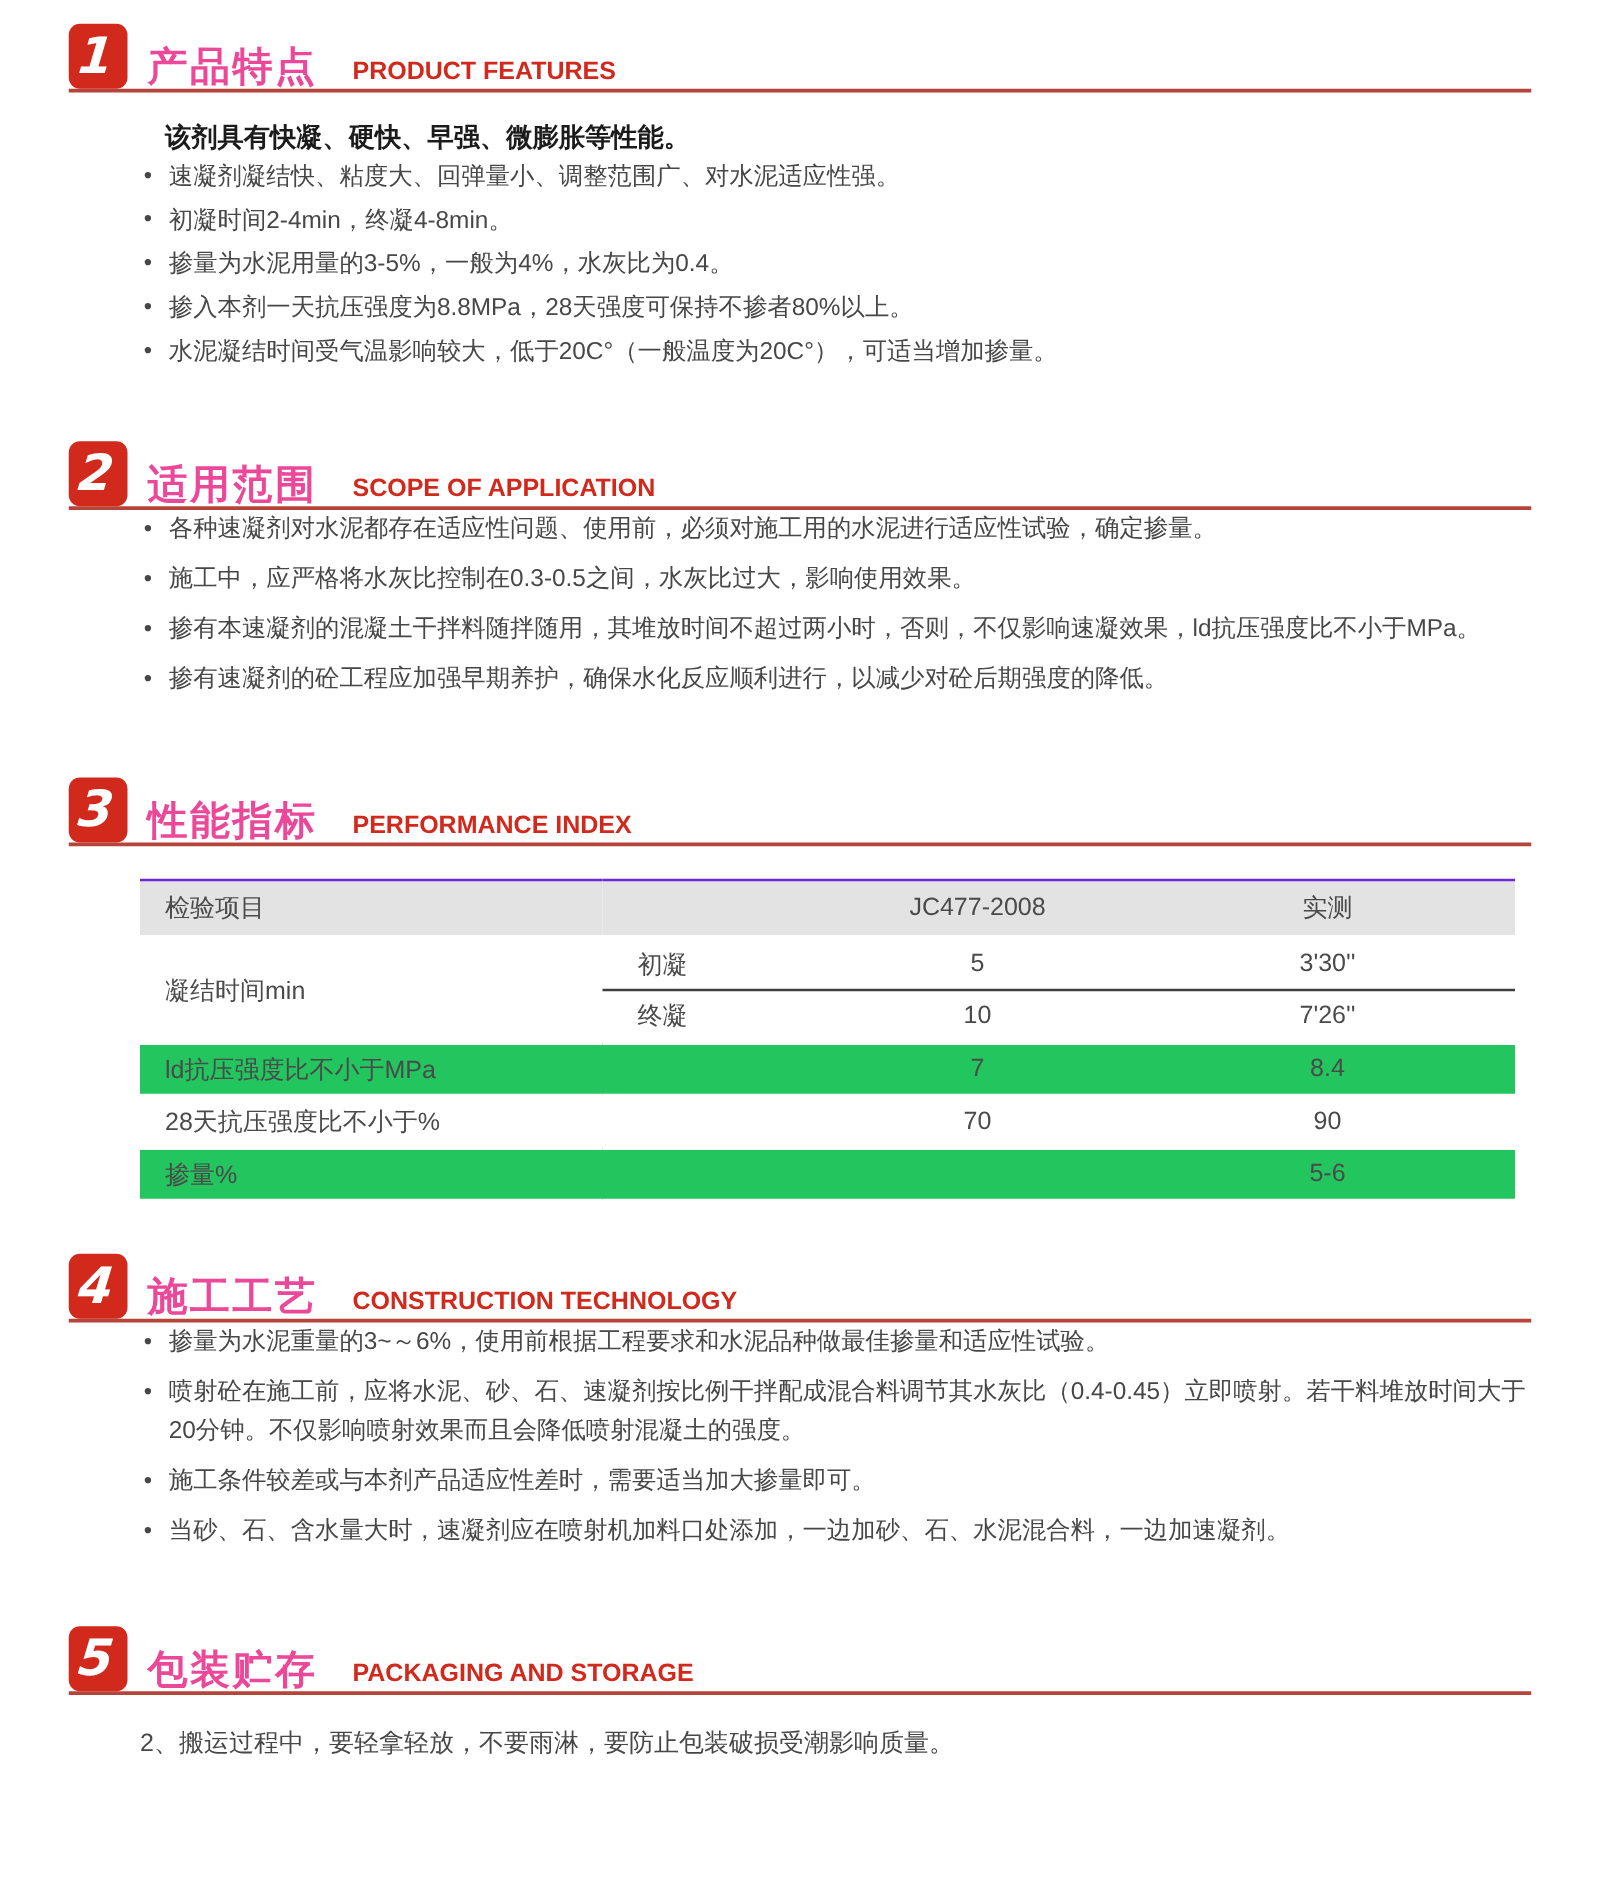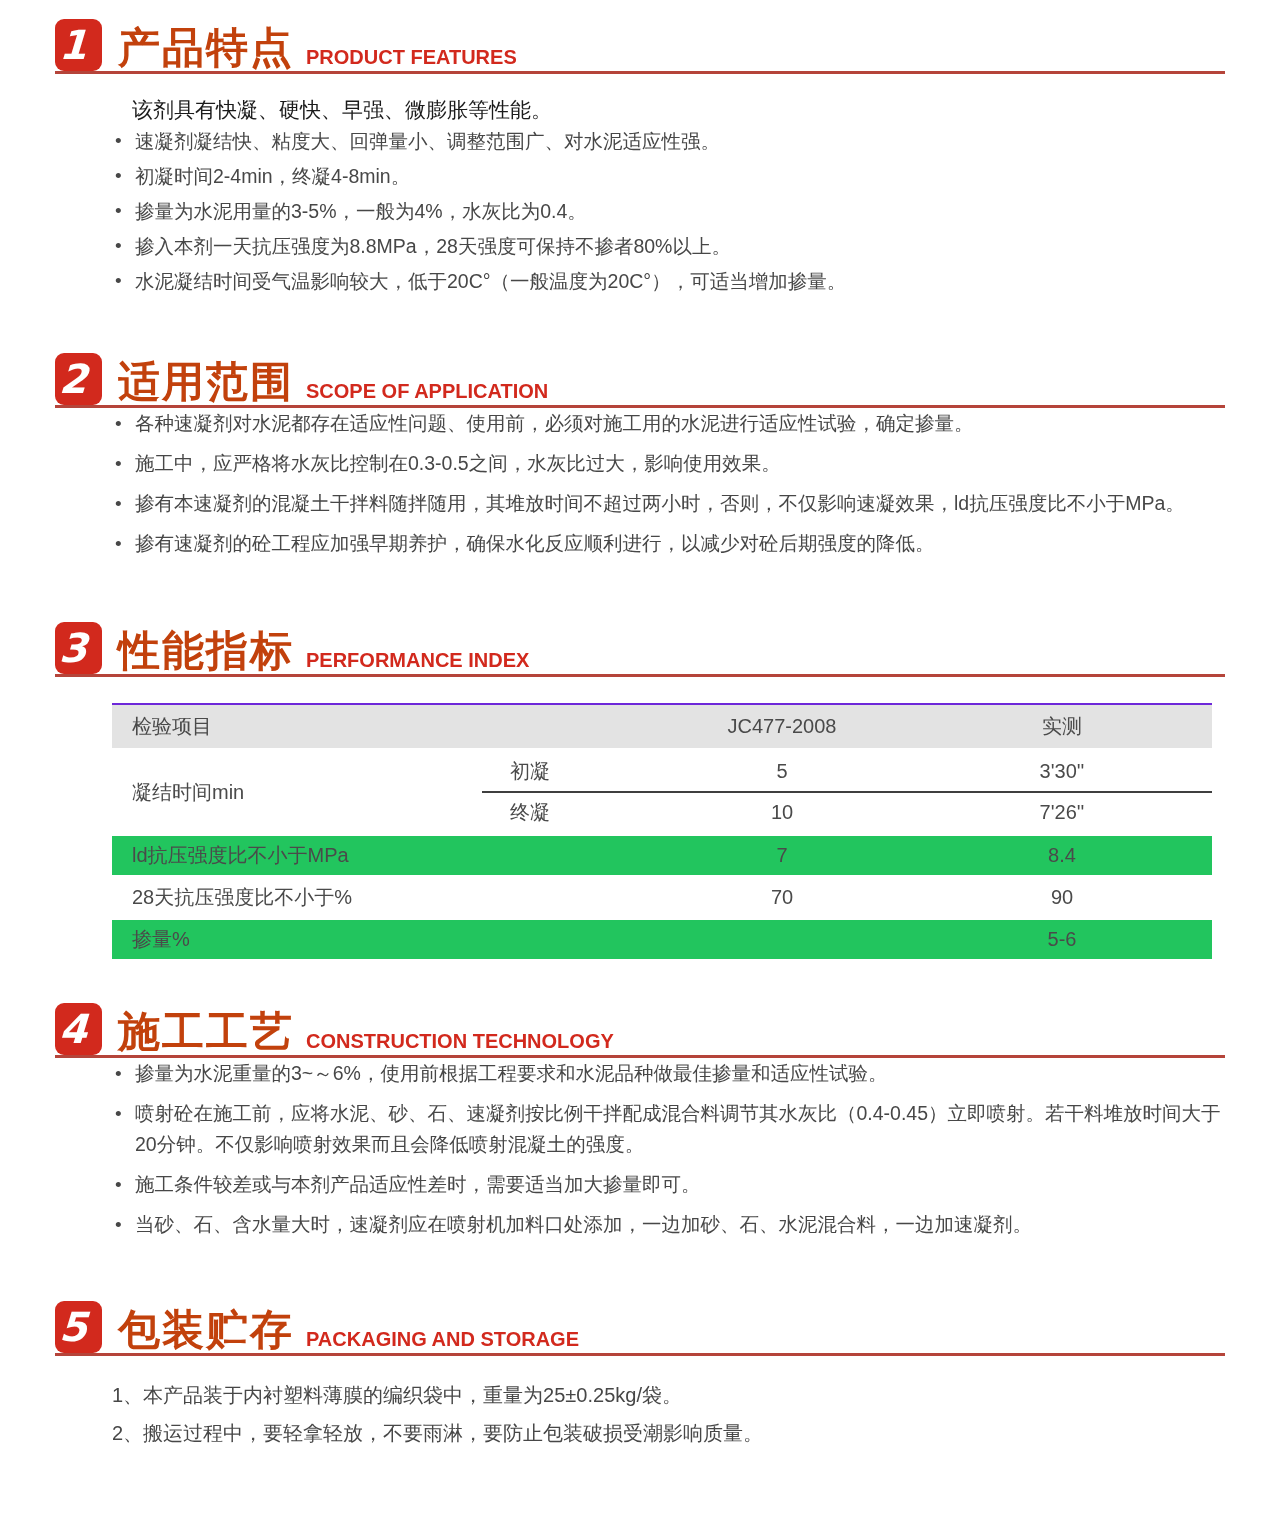--- a/index.html
+++ b/index.html
@@ -28,33 +28,33 @@
     flex: 0 0 auto;
   }
   .badge .num {
     color: #ffffff;
     font-size: 40px; font-weight: bold; font-style: italic;
     font-family: "DejaVu Sans", sans-serif;
     transform: skewX(-6deg) translateX(-2px);
     line-height: 1;
   }
   .t-cn {
-    font-size: 42px; font-weight: bold; color: #c2410c;
-    margin: 0 0 2px 16px; line-height: 1; letter-spacing: 2px;
+    font-size: 32px; font-weight: bold; color: #ec4899;
+    margin: 0 16px 2px 16px; line-height: 1; letter-spacing: 2px;
     font-family: "Liberation Sans", sans-serif;
   }
   .t-en {
     font-size: 20px; font-weight: bold; color: #d2291d;
     margin: 0 0 4px 12px; line-height: 1; letter-spacing: 0;
   }
 
   
   .content { margin-left: 112px; margin-right: 58px; }
   .intro {
-    font-weight: normal; color: #1b1b1b;
+    font-weight: bold; color: #1b1b1b;
     font-size: 21px; margin: 22px 0 2px 20px;
   }
   ul.bullets, ol.plain { list-style: none; margin: 0; padding: 0; }
   ul.bullets { }
   .bullets li {
     position: relative; padding-left: 23px;
     font-size: 19.5px; line-height: 30px; margin-bottom: 5px;
     color: #474747;
   }
   .bullets li::before {
@@ -206,20 +206,19 @@
   <section class="s5">
     <header class="sec-header">
       <div class="badge">
         <span class="num">5</span>
       </div>
       <h2 class="t-cn">包装贮存</h2>
       <span class="t-en">PACKAGING AND STORAGE</span>
     </header>
     <div class="content">
       <ol class="plain">
-        <li>1、本产品装于内衬塑料薄膜的编织袋中，重量为25±0.25kg/袋。</li>
         <li>2、搬运过程中，要轻拿轻放，不要雨淋，要防止包装破损受潮影响质量。</li>
 
       </ol>
     </div>
   </section>
 
 </div>
 
 </body></html>

